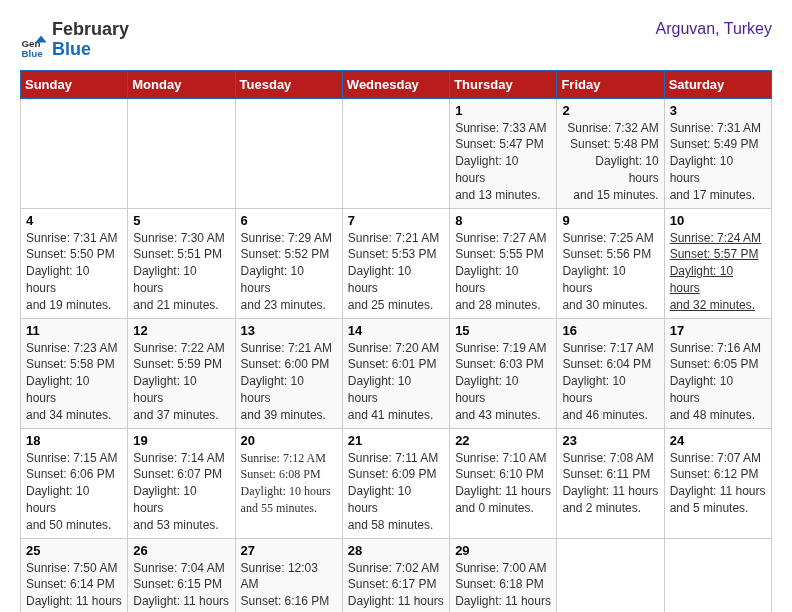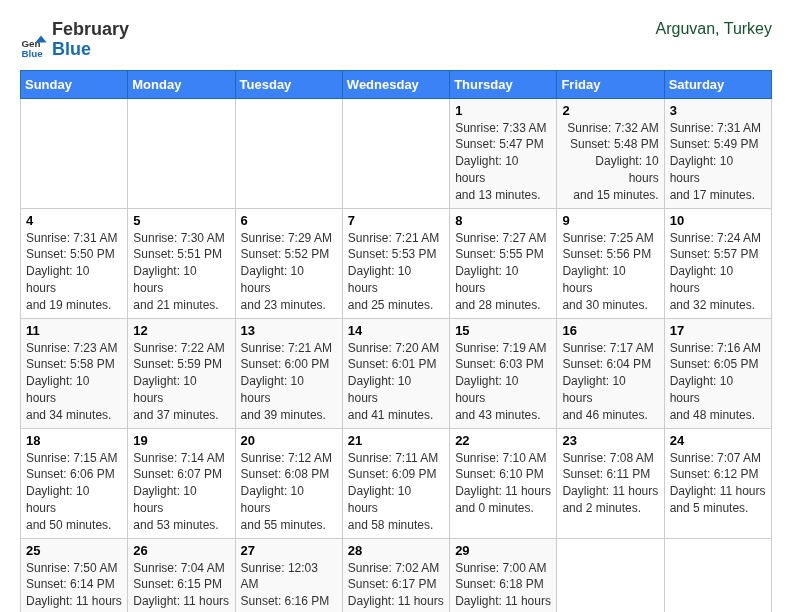--- a/index.html
+++ b/index.html
@@ -22,28 +22,28 @@
       gap: 4px;
     }
     .logo-text-general { font-size: 18px; font-weight: bold; color: #333; }
     .logo-text-blue { font-size: 18px; font-weight: bold; color: #1a6bb5; }
     .logo-icon {
       width: 28px;
       height: 28px;
     }
     .title-block { text-align: right; }
     .main-title { font-size: 36px; font-weight: bold; color: #333; }
-    .subtitle { font-size: 16px; color: #14532d; }
+    .subtitle { font-size: 16px; color: #4c1d95; }
     table {
       width: 100%;
       border-collapse: collapse;
       font-size: 11px;
     }
     thead tr th {
-      background-color: #3b82f6;
+      background-color: #b91c1c;
       color: #fff;
       padding: 6px 4px;
       text-align: left;
       font-size: 13px;
       font-weight: bold;
       border: 1px solid #1a6bb5;
     }
     tbody tr td {
       border: 1px solid #ccc;
       padding: 4px 5px;
@@ -168,21 +168,21 @@
         </td>
         <td>
           <span class="day-number">9</span>
           <div class="day-info" style="white-space: pre-line;">Sunrise: 7:25 AM
 Sunset: 5:56 PM
 Daylight: 10 hours
 and 30 minutes.</div>
         </td>
         <td>
           <span class="day-number">10</span>
-          <div class="day-info" style="white-space: pre-line;">Sunrise: 7:24 AM
+          <div class="day-info" style="white-space: pre-line; text-decoration: underline;">Sunrise: 7:24 AM
 Sunset: 5:57 PM
 Daylight: 10 hours
 and 32 minutes.</div>
         </td>
       </tr>
       <tr>
         <td>
           <span class="day-number">11</span>
           <div class="day-info" style="white-space: pre-line;">Sunrise: 7:23 AM
 Sunset: 5:58 PM
@@ -242,21 +242,21 @@
         </td>
         <td>
           <span class="day-number">19</span>
           <div class="day-info" style="white-space: pre-line;">Sunrise: 7:14 AM
 Sunset: 6:07 PM
 Daylight: 10 hours
 and 53 minutes.</div>
         </td>
         <td>
           <span class="day-number">20</span>
-          <div class="day-info" style="white-space: pre-line;">Sunrise: 7:12 AM
+          <div class="day-info" style="white-space: pre-line; font-family: Liberation Serif, serif;">Sunrise: 7:12 AM
 Sunset: 6:08 PM
 Daylight: 10 hours
 and 55 minutes.</div>
         </td>
         <td>
           <span class="day-number">21</span>
           <div class="day-info" style="white-space: pre-line;">Sunrise: 7:11 AM
 Sunset: 6:09 PM
 Daylight: 10 hours
 and 58 minutes.</div>

